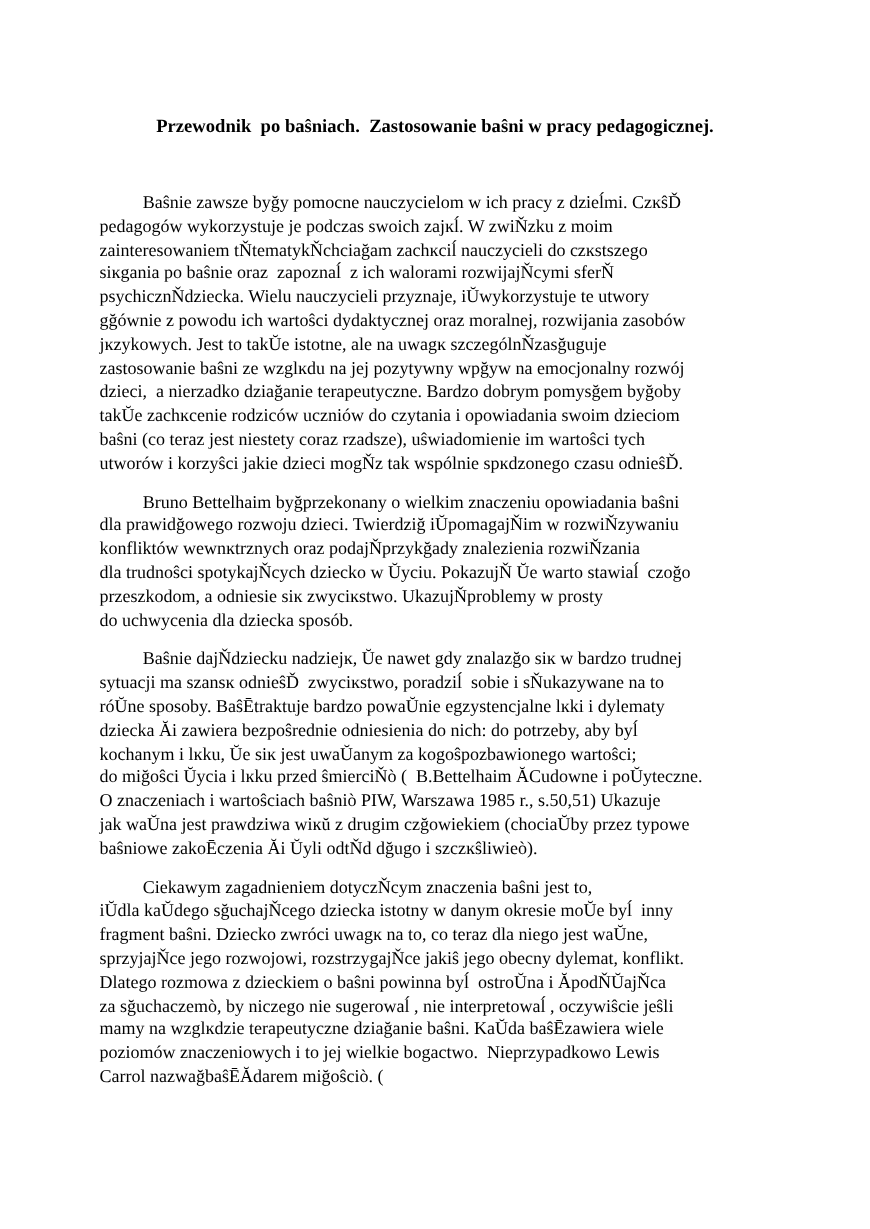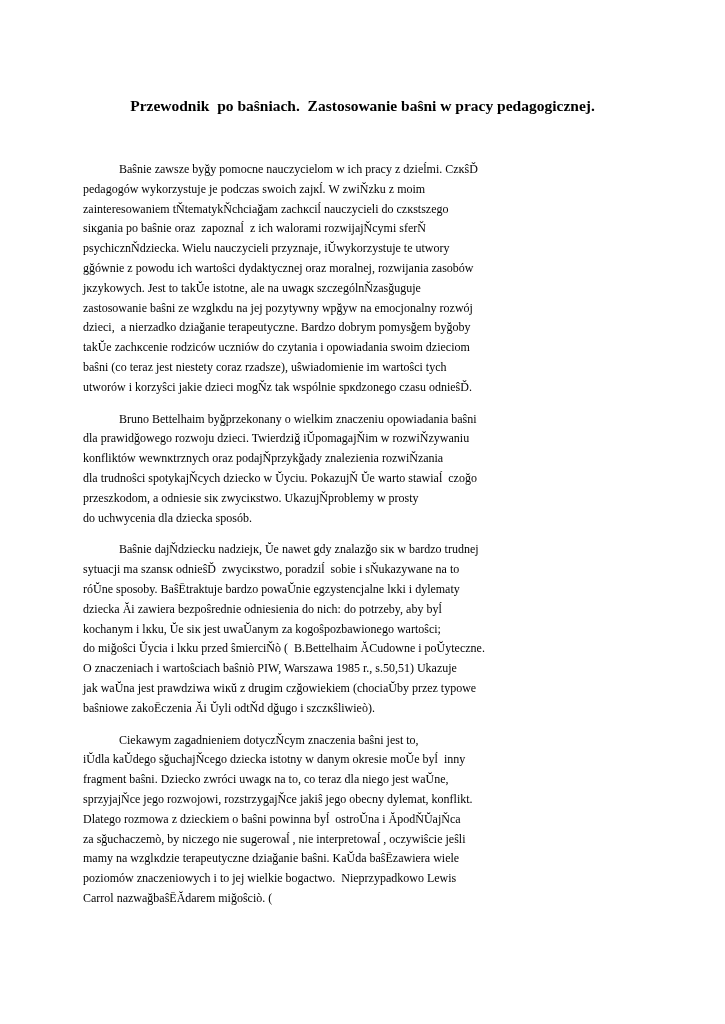--- a/index.html
+++ b/index.html
@@ -23,21 +23,21 @@
     font-weight: bold;
     text-align: center;
     margin: 0 0 44px 0;
     white-space: pre-wrap;
     line-height: 20px;
   }
   .doc-body {
     width: 580px;
   }
   .para {
-    font-size: 12px;
+    font-size: 15px;
     line-height: 19.8px;
     margin: 0 0 12px 0;
     white-space: pre-wrap;
     text-indent: 36px;
     text-align: left;
   }
 </style>
 </head>
 <body>
 

